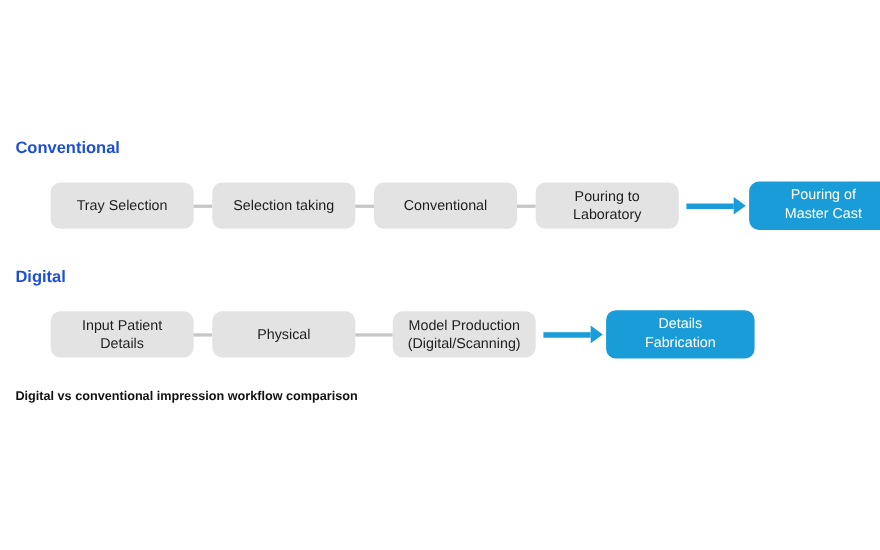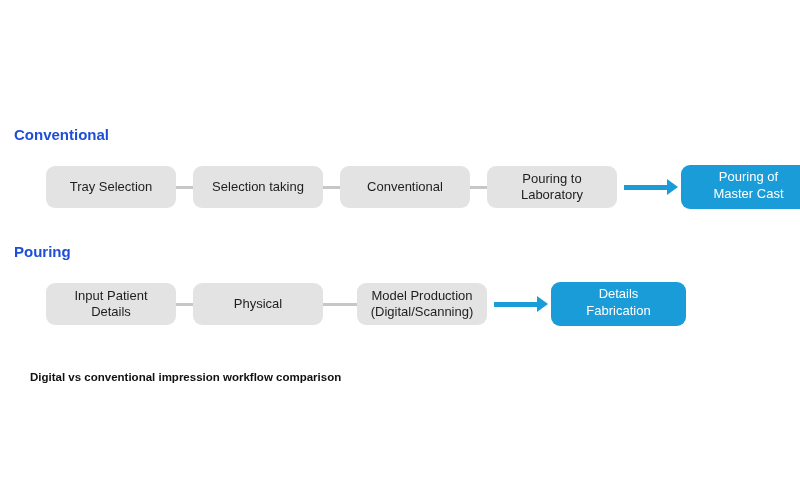--- a/index.html
+++ b/index.html
@@ -73,21 +73,21 @@
     border-radius: 9px;
     display: flex; align-items: flex-start; justify-content: center;
     text-align: center;
     font-size: 13px; line-height: 1.3; color: #ffffff;
     padding: 4px 8px;
   }
   .final-box span { display: inline-block; max-width: 92px; }
 
   .caption {
     position: absolute; left: 14px; top: 355px;
-    margin: 16px;
+    margin: 0;
     font-size: 11.5px; font-weight: bold; color: #111;
   }
 </style>
 </head>
 <body>
 
 <div class="canvas">
 
   <h2 class="section-heading heading-conventional">Conventional</h2>
 
@@ -109,21 +109,21 @@
     </div>
     <div class="arrow">
       <div class="arrow-shaft"></div>
       <div class="arrow-head"></div>
     </div>
     <div class="final-box">
       <span>Pouring of Master Cast</span>
     </div>
   </div>
 
-  <h2 class="section-heading heading-digital">Pouring</h2>
+  <h2 class="section-heading heading-digital">Digital</h2>
 
   <div class="flow-row row-digital">
     <div class="step-box">
       <span>Input Patient Details</span>
     </div>
     <div class="connector"></div>
     <div class="step-box">
       <span>Physical</span>
     </div>
     <div class="connector"></div>

